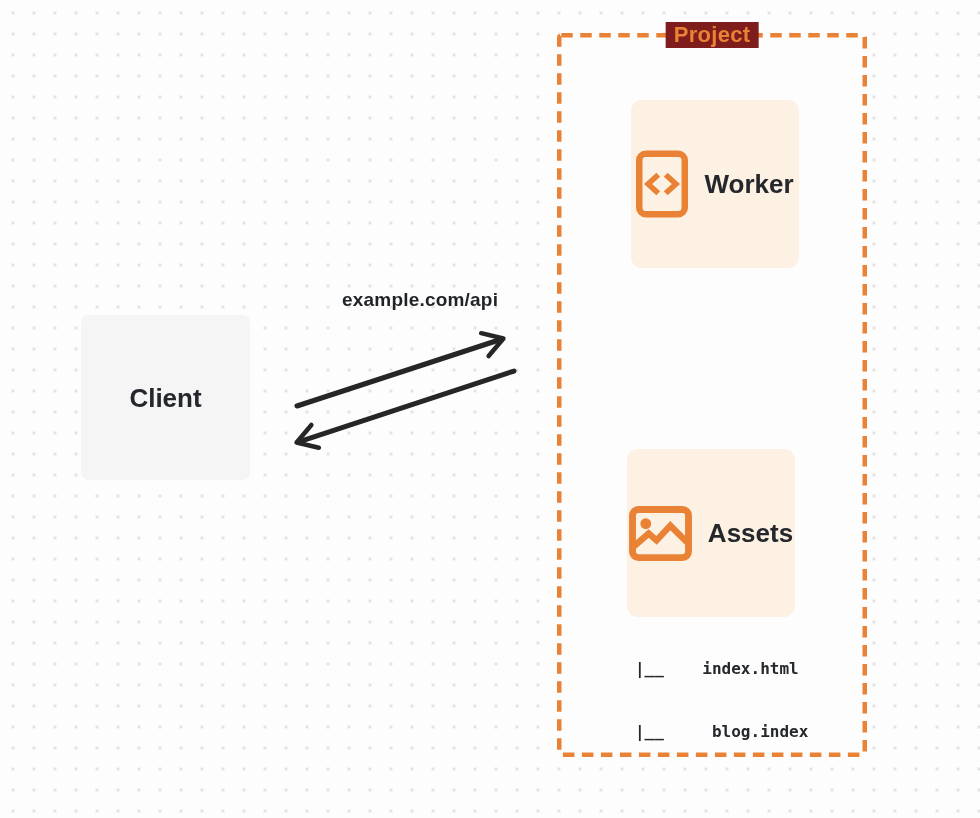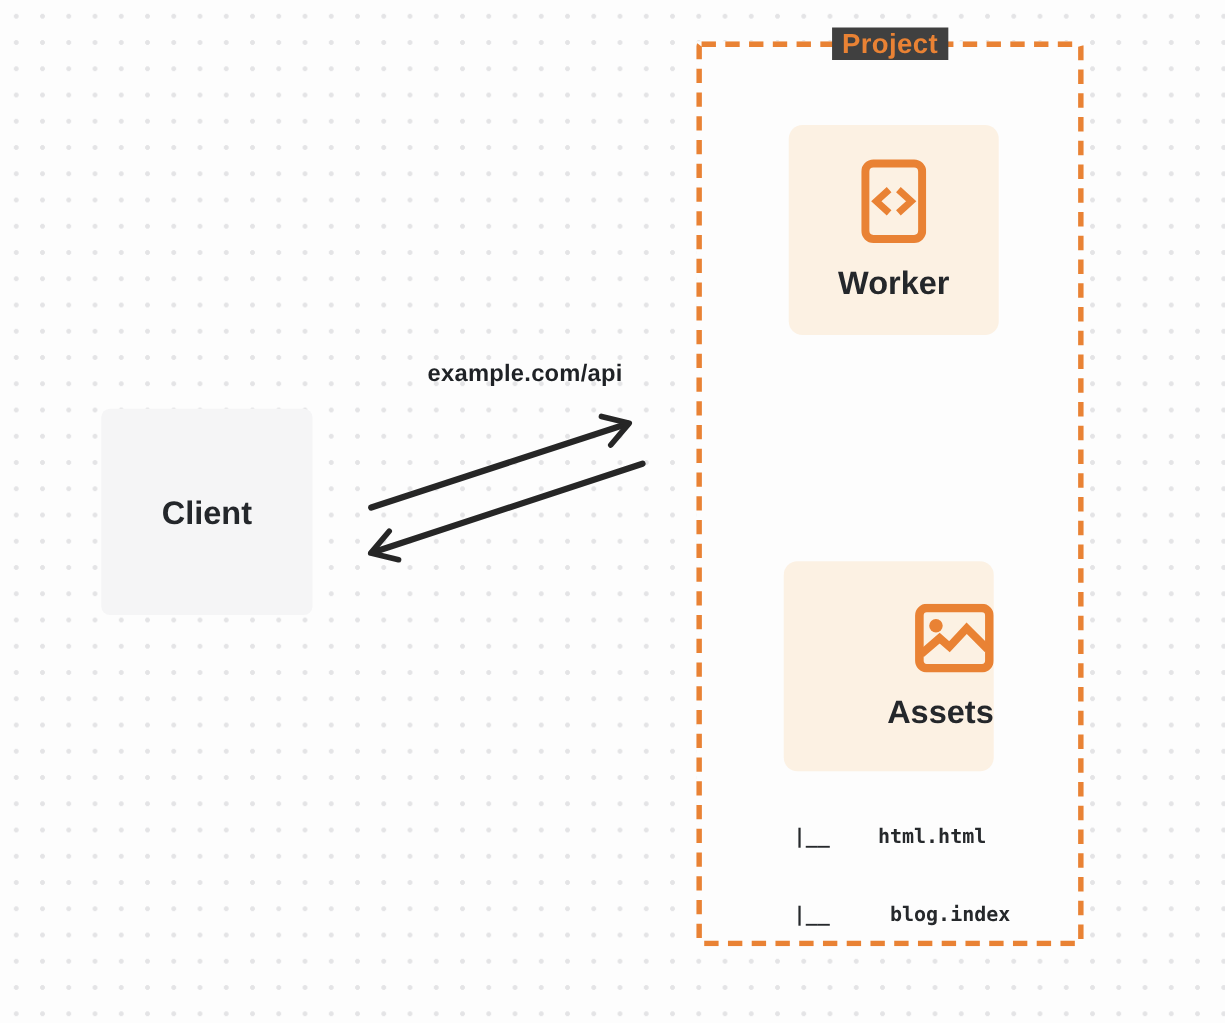--- a/index.html
+++ b/index.html
@@ -9,40 +9,40 @@
     background-image:radial-gradient(circle,#E4E4E6 1.7px,rgba(228,228,230,0) 2px);
     background-size:21px 21px;background-position:2.5px 2.5px;
     font-family:"Liberation Sans",sans-serif;color:#24272B;
   }
   .arrows{position:absolute;left:0;top:0;width:980px;height:818px;pointer-events:none;}
   .url-label{
     position:absolute;left:306px;top:289px;font-size:19px;font-weight:bold;
     color:#1F2226;letter-spacing:.2px;white-space:nowrap;margin-left:36px;
   }
   .client-box{
-    position:absolute;left:81px;top:327px;width:169px;height:165px;
+    position:absolute;left:81px;top:315px;width:169px;height:165px;
     background:#F5F5F6;border-radius:7px;display:flex;align-items:center;justify-content:center;
   }
   .client-box .node-label{font-size:26px;font-weight:bold;color:#24272B;}
   .project-box{
     position:absolute;left:557px;top:33px;width:310px;height:724px;
     background:#FDFDFD;
   }
   .project-border{position:absolute;left:0;top:0;width:310px;height:724px;}
   .project-label{
     position:absolute;top:-11px;left:50%;transform:translateX(-50%);
-    background:#404040;padding:0 8px;font-size:22px;font-weight:bold;
+    background:#7f1d1d;padding:0 8px;font-size:22px;font-weight:bold;
     color:#E98234;letter-spacing:.3px;white-space:nowrap;line-height:26px;
   }
   .card{
     position:absolute;background:#FCF1E3;border-radius:11px;
-    display:flex;flex-direction:column;align-items:center;justify-content:center;gap:16px;
+    display:flex;align-items:center;justify-content:center;gap:16px;
   }
   .card-worker{left:631px;top:100px;width:168px;height:168px;}
-  .card-assets{left:627px;top:449px;width:168px;height:168px;align-items:flex-end;}
+  .card-assets{left:627px;top:449px;width:168px;height:168px;}
   .node-label{font-size:26px;font-weight:bold;color:#24272B;line-height:30px;}
   .file-tree{
     position:absolute;left:606px;top:616px;
     font-family:"DejaVu Sans Mono",monospace;font-size:16px;font-weight:bold;
     line-height:21px;color:#26292C;white-space:pre;
   }
   .icon-svg{display:block;}
 </style>
 </head>
 <body>
@@ -84,18 +84,18 @@
   <div class="card card-assets">
     <svg class="icon-svg" width="63" height="55" viewBox="0 0 64 56">
       <rect x="3.5" y="3.5" width="57" height="49" rx="6" fill="none" stroke="#E98234" stroke-width="7"></rect>
       <circle cx="17" cy="18" r="5.5" fill="#E98234"></circle>
       <path d="M5,41 L20,28 L28,35 L42,20 L59,37" fill="none" stroke="#E98234" stroke-width="6.5" stroke-linejoin="miter"></path>
     </svg>
     <span class="node-label">Assets</span>
   </div>
 
   <div class="file-tree">
-    <div>   |__    html.html</div>
+    <div>   |__    index.html</div>
     <div>   |__     blog.index</div>
     
   </div>
 
 </div>
 
 </body></html>

